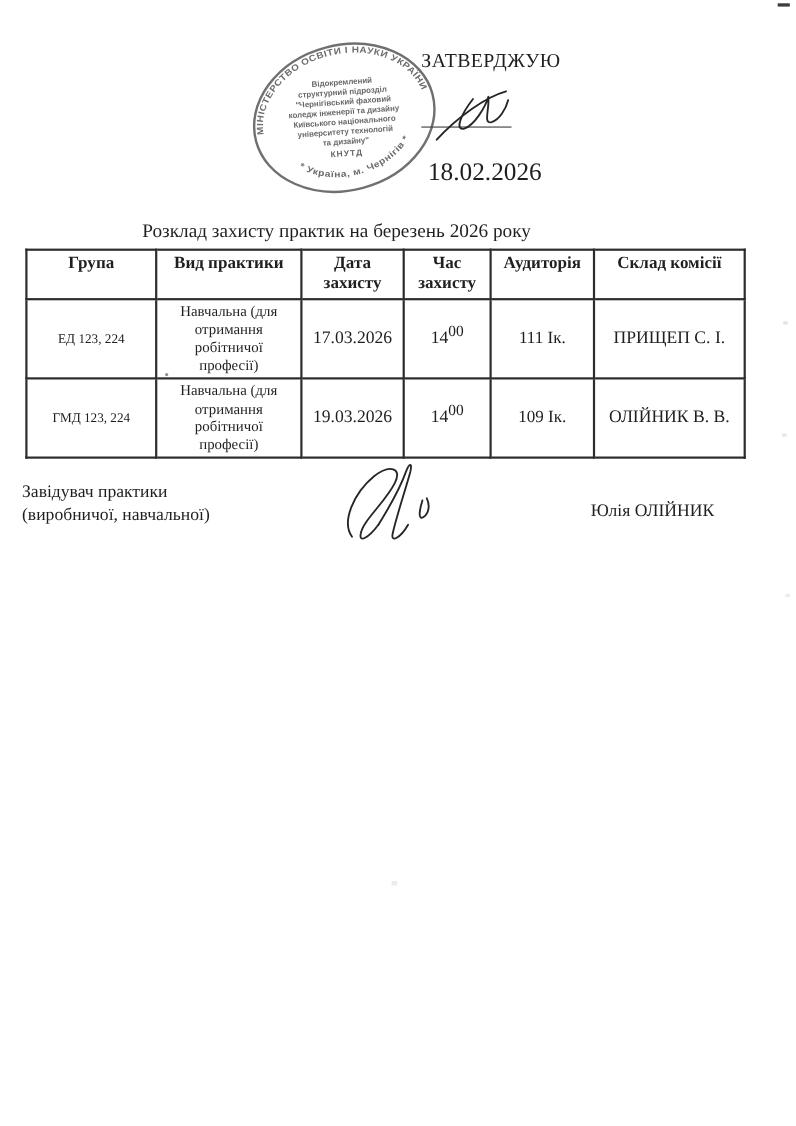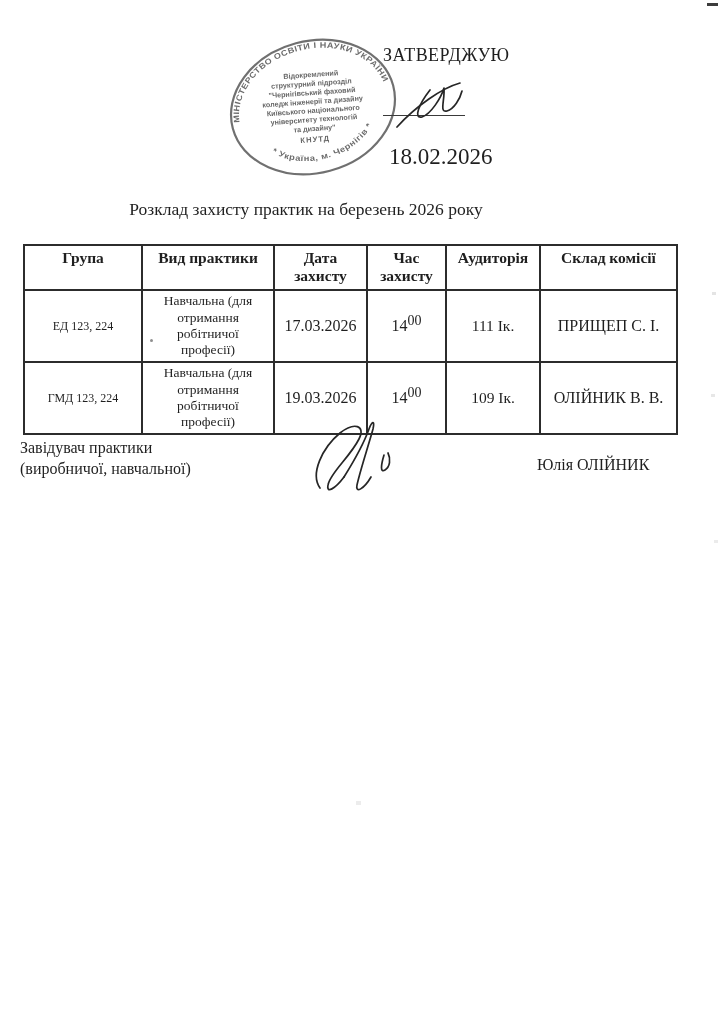--- a/index.html
+++ b/index.html
@@ -34,21 +34,21 @@
     border-bottom:1.5px solid #3a3a3a;z-index:2;}
   .appr-name{position:absolute;left:470px;top:97px;font-size:17.5px;z-index:2;}
   .appr-date{position:absolute;left:389px;top:121px;font-size:23px;z-index:3;margin-top:23px;}
   .sig-top{position:absolute;left:386px;top:76px;width:88px;height:58px;z-index:3;}
   .sig-path{fill:none;stroke:#262626;stroke-width:1.7;stroke-linecap:round;stroke-linejoin:round;}
 
   
   .doc-title{position:absolute;left:0;top:199px;width:612px;text-align:center;font-size:17.5px;}
 
   
-  .schedule{position:absolute;left:23px;top:244px;border-collapse:collapse;table-layout:fixed;
+  .schedule{position:absolute;left:23px;top:226px;border-collapse:collapse;table-layout:fixed;
     border:2.5px solid #2c2c2c;}
   .schedule th,.schedule td{border:2px solid #2c2c2c;text-align:center;overflow:hidden;}
   .schedule th{font-size:15.5px;font-weight:700;vertical-align:top;padding:3px 2px 0;height:40px;}
   .schedule td{height:66px;vertical-align:middle;padding:0 2px;}
   .c-group{font-size:12px;margin-top:30px;}
   .c-type{font-size:13.5px;line-height:1.22;padding:2px 16px !important;}
   .c-date{font-size:16px;border-radius:21px;}
   .c-time{font-size:16px;}
   .c-time sup{font-size:14px;line-height:0;text-align:right;}
   .c-room{font-size:15.5px;}

